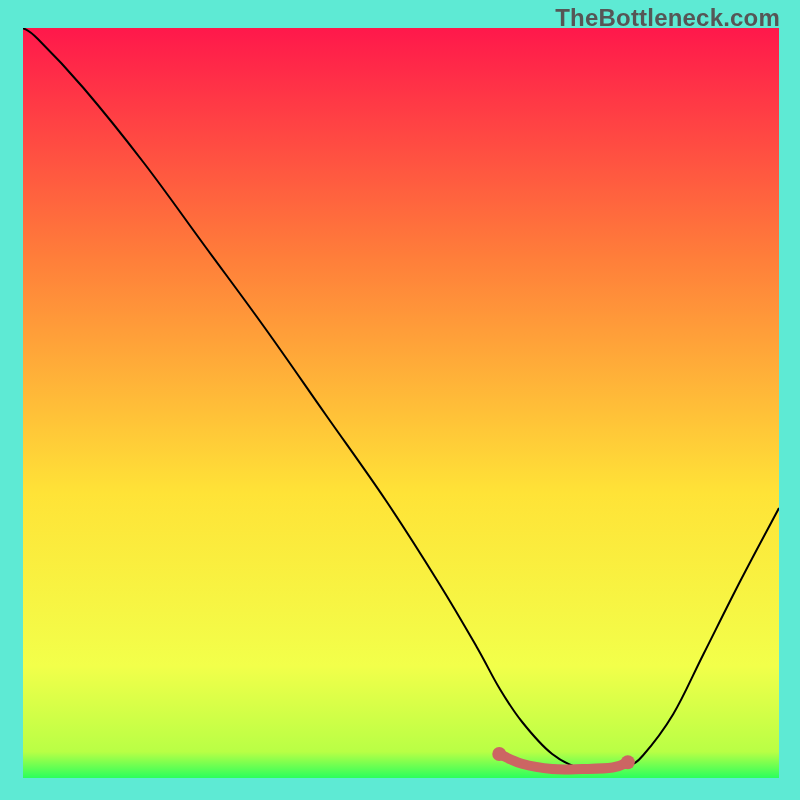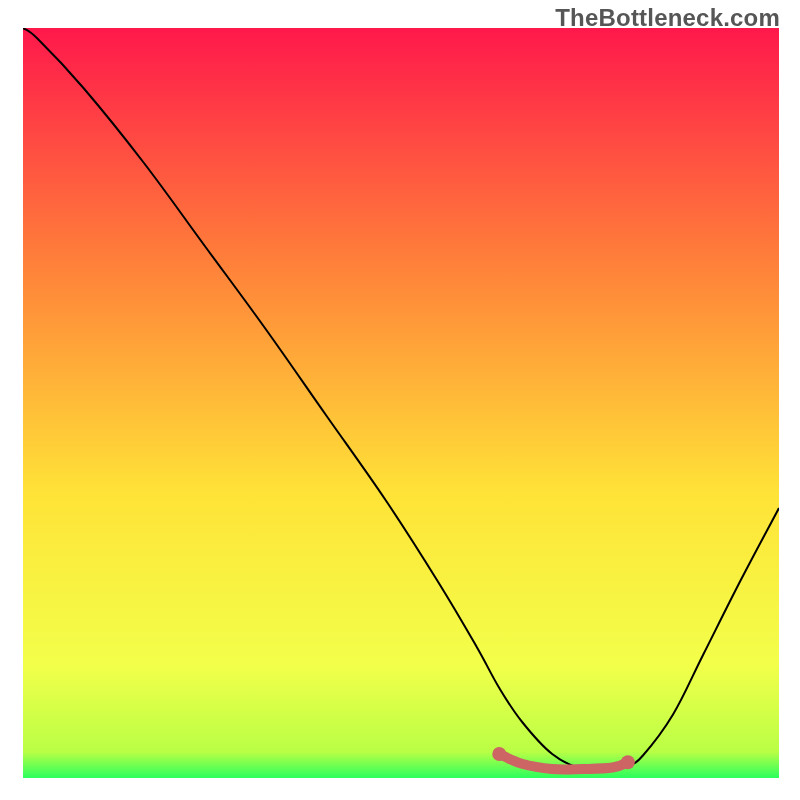--- a/index.html
+++ b/index.html
@@ -1,21 +1,21 @@
 <!DOCTYPE html>
 <html><head>
 <meta charset="utf-8">
 <style>
   * { margin: 0; padding: 0; box-sizing: border-box; }
   html, body { width: 800px; height: 800px; background: #000; overflow: hidden; }
   .frame {
     position: relative;
     width: 800px;
     height: 800px;
-    background: #ffffff;
+    background: #5eead4;
   }
   .watermark {
     position: absolute;
     top: 4px;
     right: 20px;
     font-family: Arial, Helvetica, sans-serif;
     font-size: 24px;
     font-weight: 600;
     color: #565656;
     letter-spacing: 0.2px;

